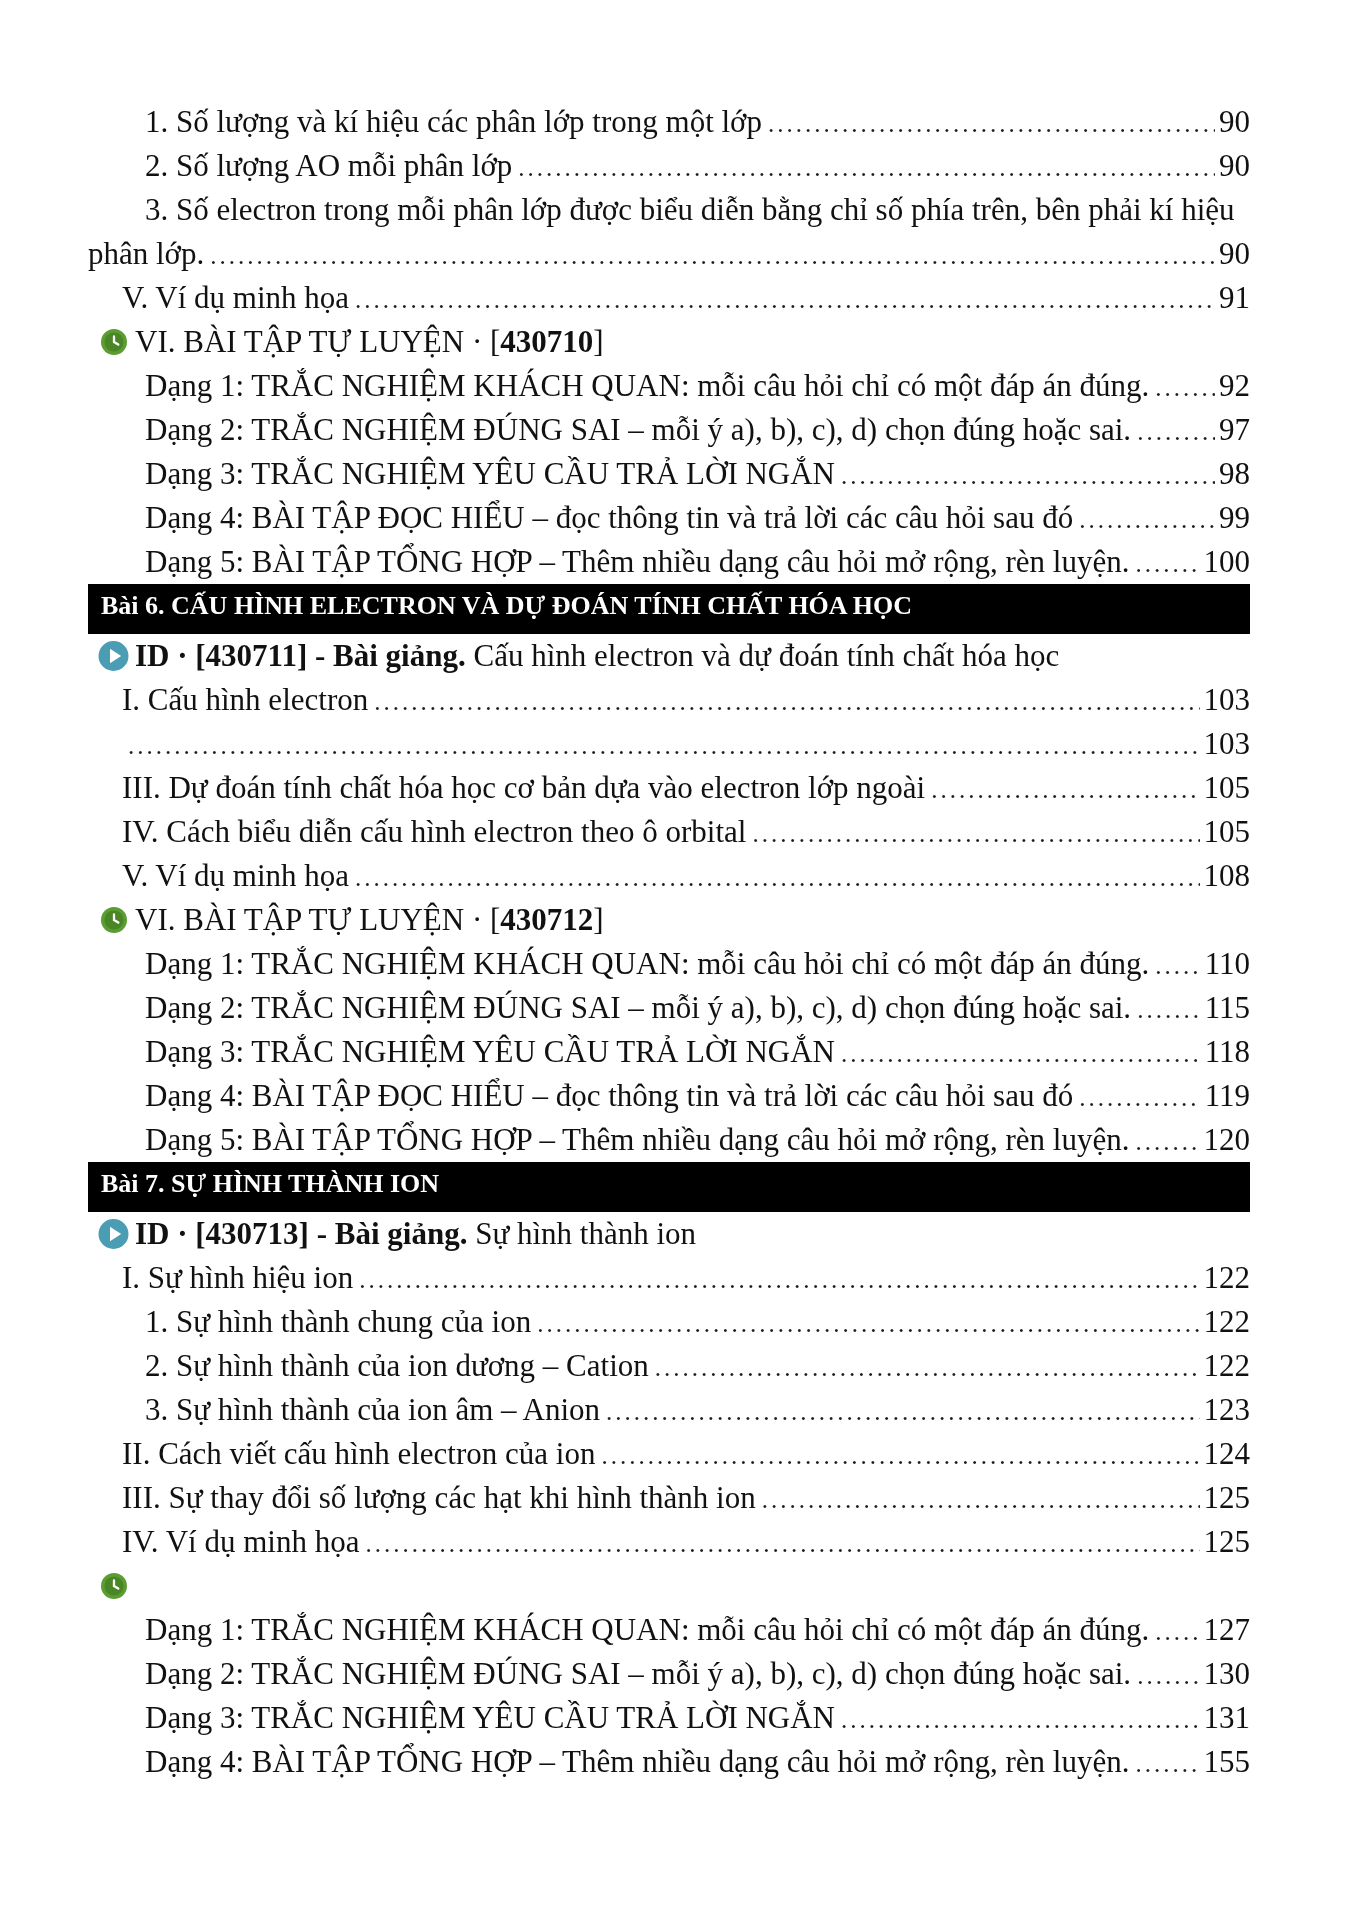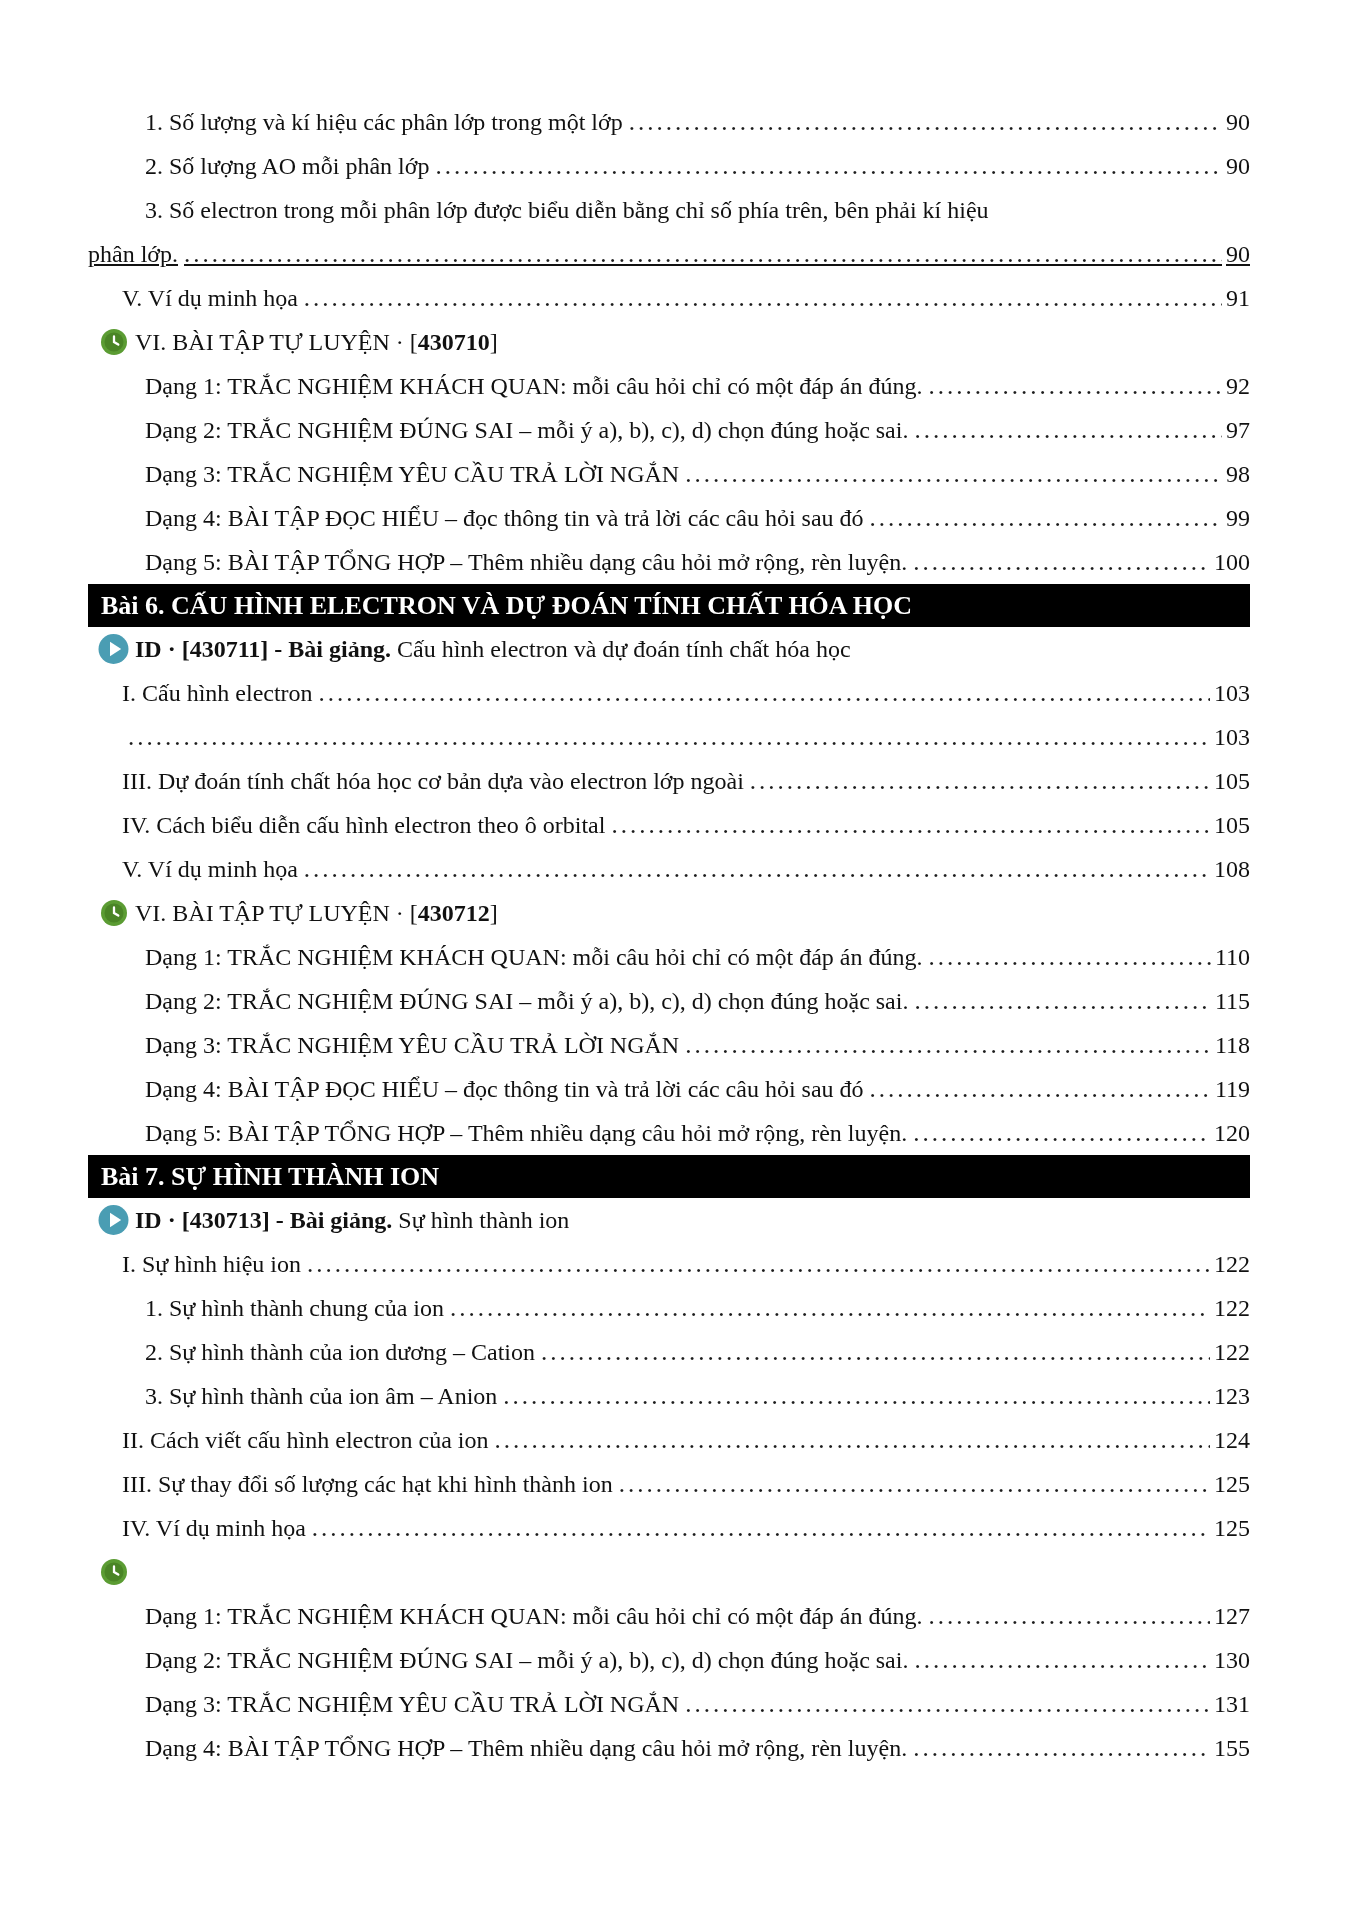--- a/index.html
+++ b/index.html
@@ -8,39 +8,39 @@
     background:#ffffff;
     font-family:"Liberation Serif", serif;
     color:#111111;
   }
   .content{
     position:absolute;left:88px;top:100px;width:1162px;
   }
   .row{
     display:flex;align-items:baseline;
     height:44px;line-height:44px;
-    font-size:24px;white-space:nowrap;position:relative;justify-content:space-between;
-  }
-  .i0{padding-left:0;text-decoration:underline;}
+    font-size:31px;white-space:nowrap;position:relative;justify-content:space-between;
+  }
+  .i0{padding-left:0;}
   .i1{padding-left:34px;}
   .i2{padding-left:57px;}
   .ii{padding-left:47px;}
   .b{font-weight:bold;}
   .txt{flex:0 0 auto;}
   .leader{
     flex:1 1 auto;overflow:hidden;height:44px;
     margin-left:6px;margin-right:3px;
   }
   .leader::after{
     content:"..........................................................................................................................................................................................................................................";
     letter-spacing:3px;font-size:25px;color:#1c1c1c;
   }
   .page-num{flex:0 0 auto;margin-left:1px;}
   .chapter{
-    height:43px;line-height:43px;background:#000000;
+    height:50px;line-height:43px;background:#000000;
     color:#ffffff;font-weight:bold;font-size:26px;
     padding-left:13px;white-space:nowrap;
   }
   .icon{position:absolute;top:50%;transform:translateY(-50%);display:block;}
   .icon.clock{left:12px;}
   .icon.play{left:10px;}
 </style>
 </head>
 <body>
 

